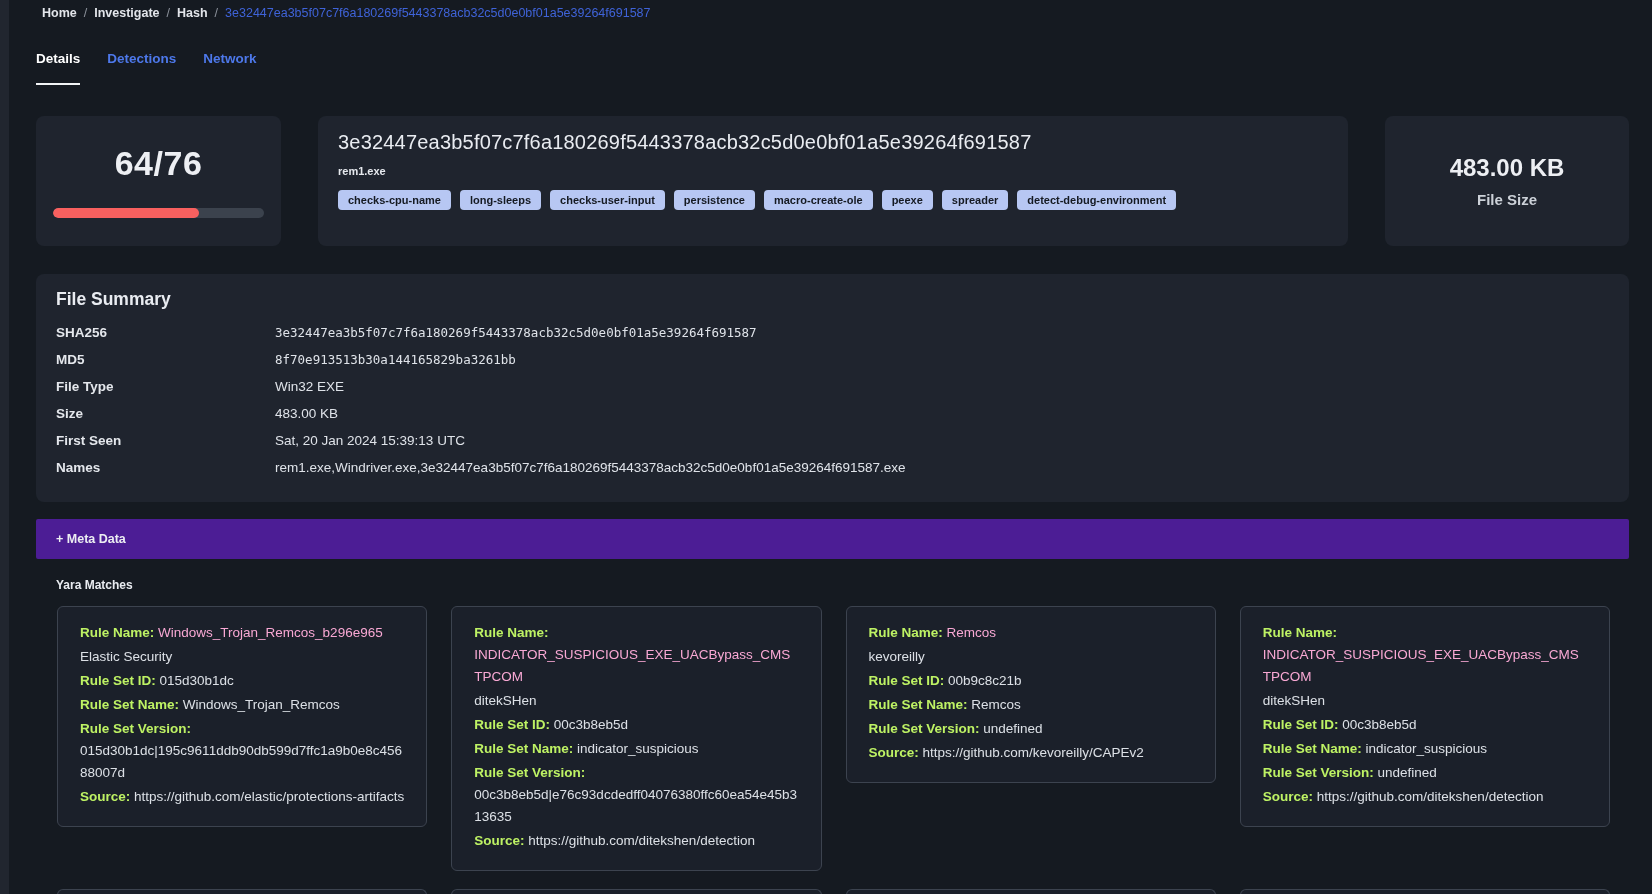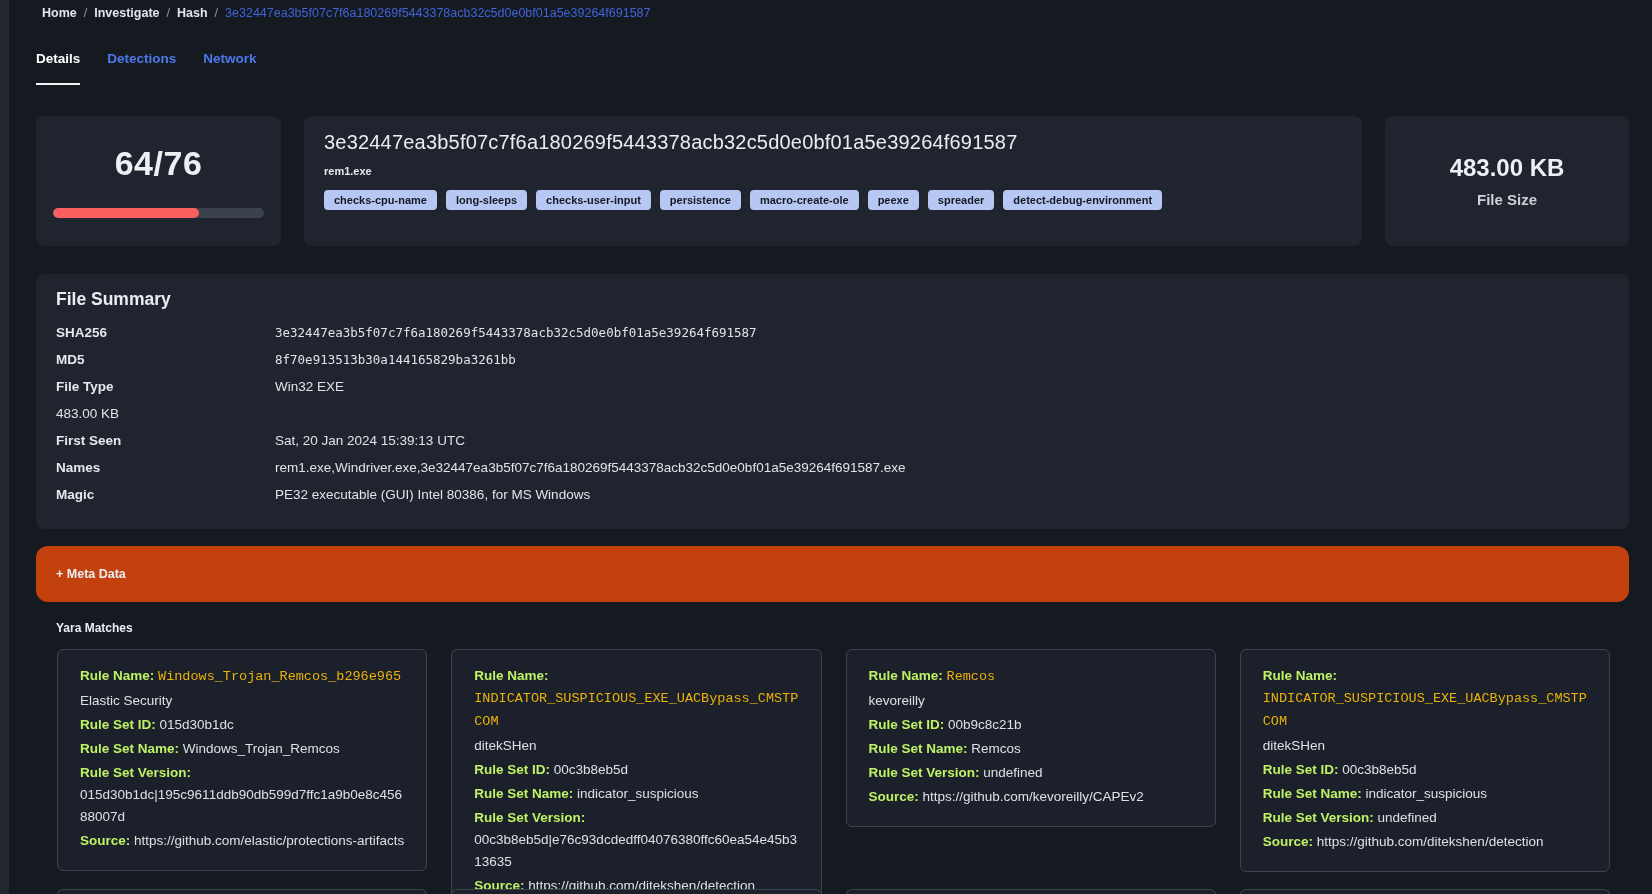--- a/index.html
+++ b/index.html
@@ -28,21 +28,21 @@
   .tabs {
     margin: 31px 23px 0 36px;
     display: flex; gap: 27px;
     font-size: 13.5px;
   }
   .tab { color: #4d78ea; font-weight: 600; padding-bottom: 17px; cursor: pointer; border-bottom: 2.5px solid transparent; }
   .tab.active { color: #ffffff; font-weight: 700; border-bottom-color: #f2f4f6; }
   
   .row1 {
     margin: 31px 23px 0 36px;
-    display: flex; gap: 23px;
+    display: flex; gap: 37px;
   }
   .card { background: #1f242e; border-radius: 8px; }
   .score-card {
     width: 245px; height: 130px; flex: none;
     display: flex; flex-direction: column; align-items: center; justify-content: center;
   }
   .score-value { font-size: 34px; font-weight: 700; color: #edeff3; letter-spacing: 0.5px; }
   .score-bar { width: 211px; height: 10px; border-radius: 5px; background: #3b424d; margin-top: 25px; overflow: hidden; }
   .score-bar-fill { height: 100%; border-radius: 5px; background: #f8605f; }
   .hash-card { flex: 1; height: 130px; padding: 15px 20px; min-width: 0; }
@@ -63,42 +63,42 @@
   .size-label { margin-top: 9px; font-size: 15px; font-weight: 600; color: #ccd1d8; }
   
   .summary-card { margin: 28px 23px 0 36px; padding: 15px 20px 21px 20px; }
   .summary-title { font-size: 17.5px; font-weight: 700; color: #e9ecf1; margin-bottom: 9px; }
   .summary-row { display: flex; line-height: 27px; font-size: 13.5px; }
   .summary-label { width: 219px; flex: none; font-weight: 600; color: #e4e7ec; }
   .summary-value { color: #dfe3e9; white-space: nowrap; }
   .summary-value.mono { font-family: "DejaVu Sans Mono", monospace; font-size: 12.5px; }
   
   .meta-bar {
-    margin: 17px 23px 0 36px; height: 56px;
-    background: #c2410c; border-radius: 12px;
+    margin: 17px 23px 0 36px; height: 40px;
+    background: #4c1d95; border-radius: 2px;
     display: flex; align-items: center; padding-left: 20px;
     cursor: pointer;
   }
   .meta-label { font-size: 12.5px; font-weight: 700; color: #eceef2; }
   
   .yara-title { margin: 19px 23px 0 56px; font-size: 12px; font-weight: 700; color: #e9ecf1; }
   .yara-grid {
     margin: 14px 42px 0 57px;
     display: grid; grid-template-columns: repeat(4, 1fr); gap: 24px;
     align-items: start;
   }
   .yara-card {
     background: #1b202a; border: 1px solid #3c434f; border-radius: 6px;
     padding: 15px 22px 16px 22px;
     font-size: 13.5px; line-height: 22px;
     overflow-wrap: anywhere;
   }
   .field { margin-bottom: 2px; color: #dce0e6; }
   .flabel { font-weight: 700; color: #bef264; }
-  .flink { color: #eab308; cursor: pointer; font-family: Liberation Mono, monospace; }
+  .flink { color: #f9a8d4; cursor: pointer; }
   
   .stub-grid {
     position: absolute; left: 57px; right: 42px; top: 889px;
     display: grid; grid-template-columns: repeat(4, 1fr); gap: 24px;
   }
   .stub-card {
     height: 20px; background: #1b202a;
     border: 1px solid #3c434f; border-bottom: none;
     border-radius: 6px 6px 0 0;
   }
@@ -160,33 +160,30 @@
       </div>
       <div class="summary-row">
         <div class="summary-label">MD5</div>
         <div class="summary-value mono">8f70e913513b30a144165829ba3261bb</div>
       </div>
       <div class="summary-row">
         <div class="summary-label">File Type</div>
         <div class="summary-value">Win32 EXE</div>
       </div>
       <div class="summary-row">
+        <div class="summary-label">Size</div>
         <div class="summary-value">483.00 KB</div>
       </div>
       <div class="summary-row">
         <div class="summary-label">First Seen</div>
         <div class="summary-value">Sat, 20 Jan 2024 15:39:13 UTC</div>
       </div>
       <div class="summary-row">
         <div class="summary-label">Names</div>
         <div class="summary-value">rem1.exe,Windriver.exe,3e32447ea3b5f07c7f6a180269f5443378acb32c5d0e0bf01a5e39264f691587.exe</div>
-      </div>
-      <div class="summary-row">
-        <div class="summary-label">Magic</div>
-        <div class="summary-value">PE32 executable (GUI) Intel 80386, for MS Windows</div>
       </div>
     </div>
 </div>
 
 <div class="meta-bar">
   <span class="meta-label">+ Meta Data</span>
 </div>
 
 <div class="yara-title">Yara Matches</div>
 <div class="yara-grid">

